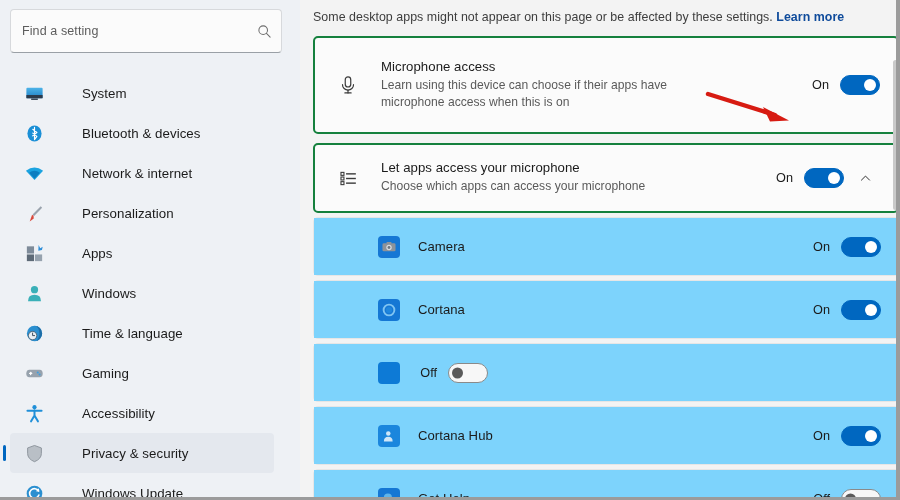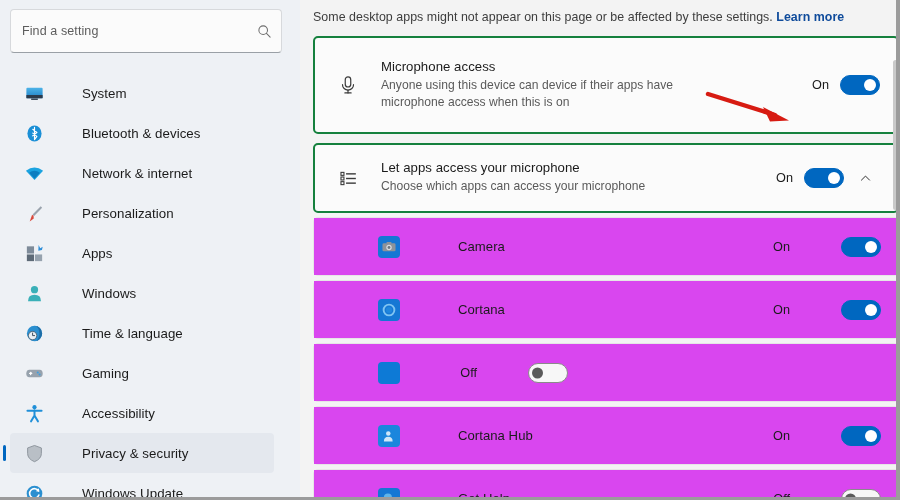--- a/index.html
+++ b/index.html
@@ -168,22 +168,21 @@
     width: 30px; flex: 0 0 30px;
     display: flex; align-items: center; justify-content: center;
     margin-left: 6px;
     cursor: pointer;
   }
   .approw {
     display: flex; align-items: center;
     min-height: 57px;
     padding: 0 17px 0 64px;
     border-top: 1px solid #ededed;
-    background: #d946ef;
-    gap: 40px;
+    background: #7dd3fc;
   }
   .approw:first-child { border-top: none; }
   .app-ico {
     width: 22px; height: 22px;
     flex: 0 0 22px;
     border-radius: 4px;
     margin-right: 18px;
     display: flex; align-items: center; justify-content: center;
   }
   .app-name {
@@ -395,21 +394,21 @@
         <span class="lead-ico">
           <svg viewBox="0 0 24 24" width="22" height="22">
             <rect x="9" y="3.2" width="6" height="11" rx="3" fill="none" stroke="#3a3a3a" stroke-width="1.3"></rect>
             <path d="M6 11.6 A6 6 0 0 0 18 11.6" fill="none" stroke="#3a3a3a" stroke-width="1.3" stroke-linecap="round"></path>
             <line x1="12" y1="17.6" x2="12" y2="20.6" stroke="#3a3a3a" stroke-width="1.3" stroke-linecap="round"></line>
             <line x1="8.6" y1="20.6" x2="15.4" y2="20.6" stroke="#3a3a3a" stroke-width="1.3" stroke-linecap="round"></line>
           </svg>
         </span>
         <span class="texts">
           <span class="title" style="display:block">Microphone access</span>
-          <span class="sub" style="display:block">Anyone using this device can device if their apps have microphone access when this is on</span>
+          <span class="sub" style="display:block">Learn using this device can choose if their apps have microphone access when this is on</span>
         </span>
         <span class="state">On</span>
         <span class="toggle on">
           <span class="knob"></span>
         </span>
       </div>
     </div>
 
     <div class="card flush">
       <div class="row">

